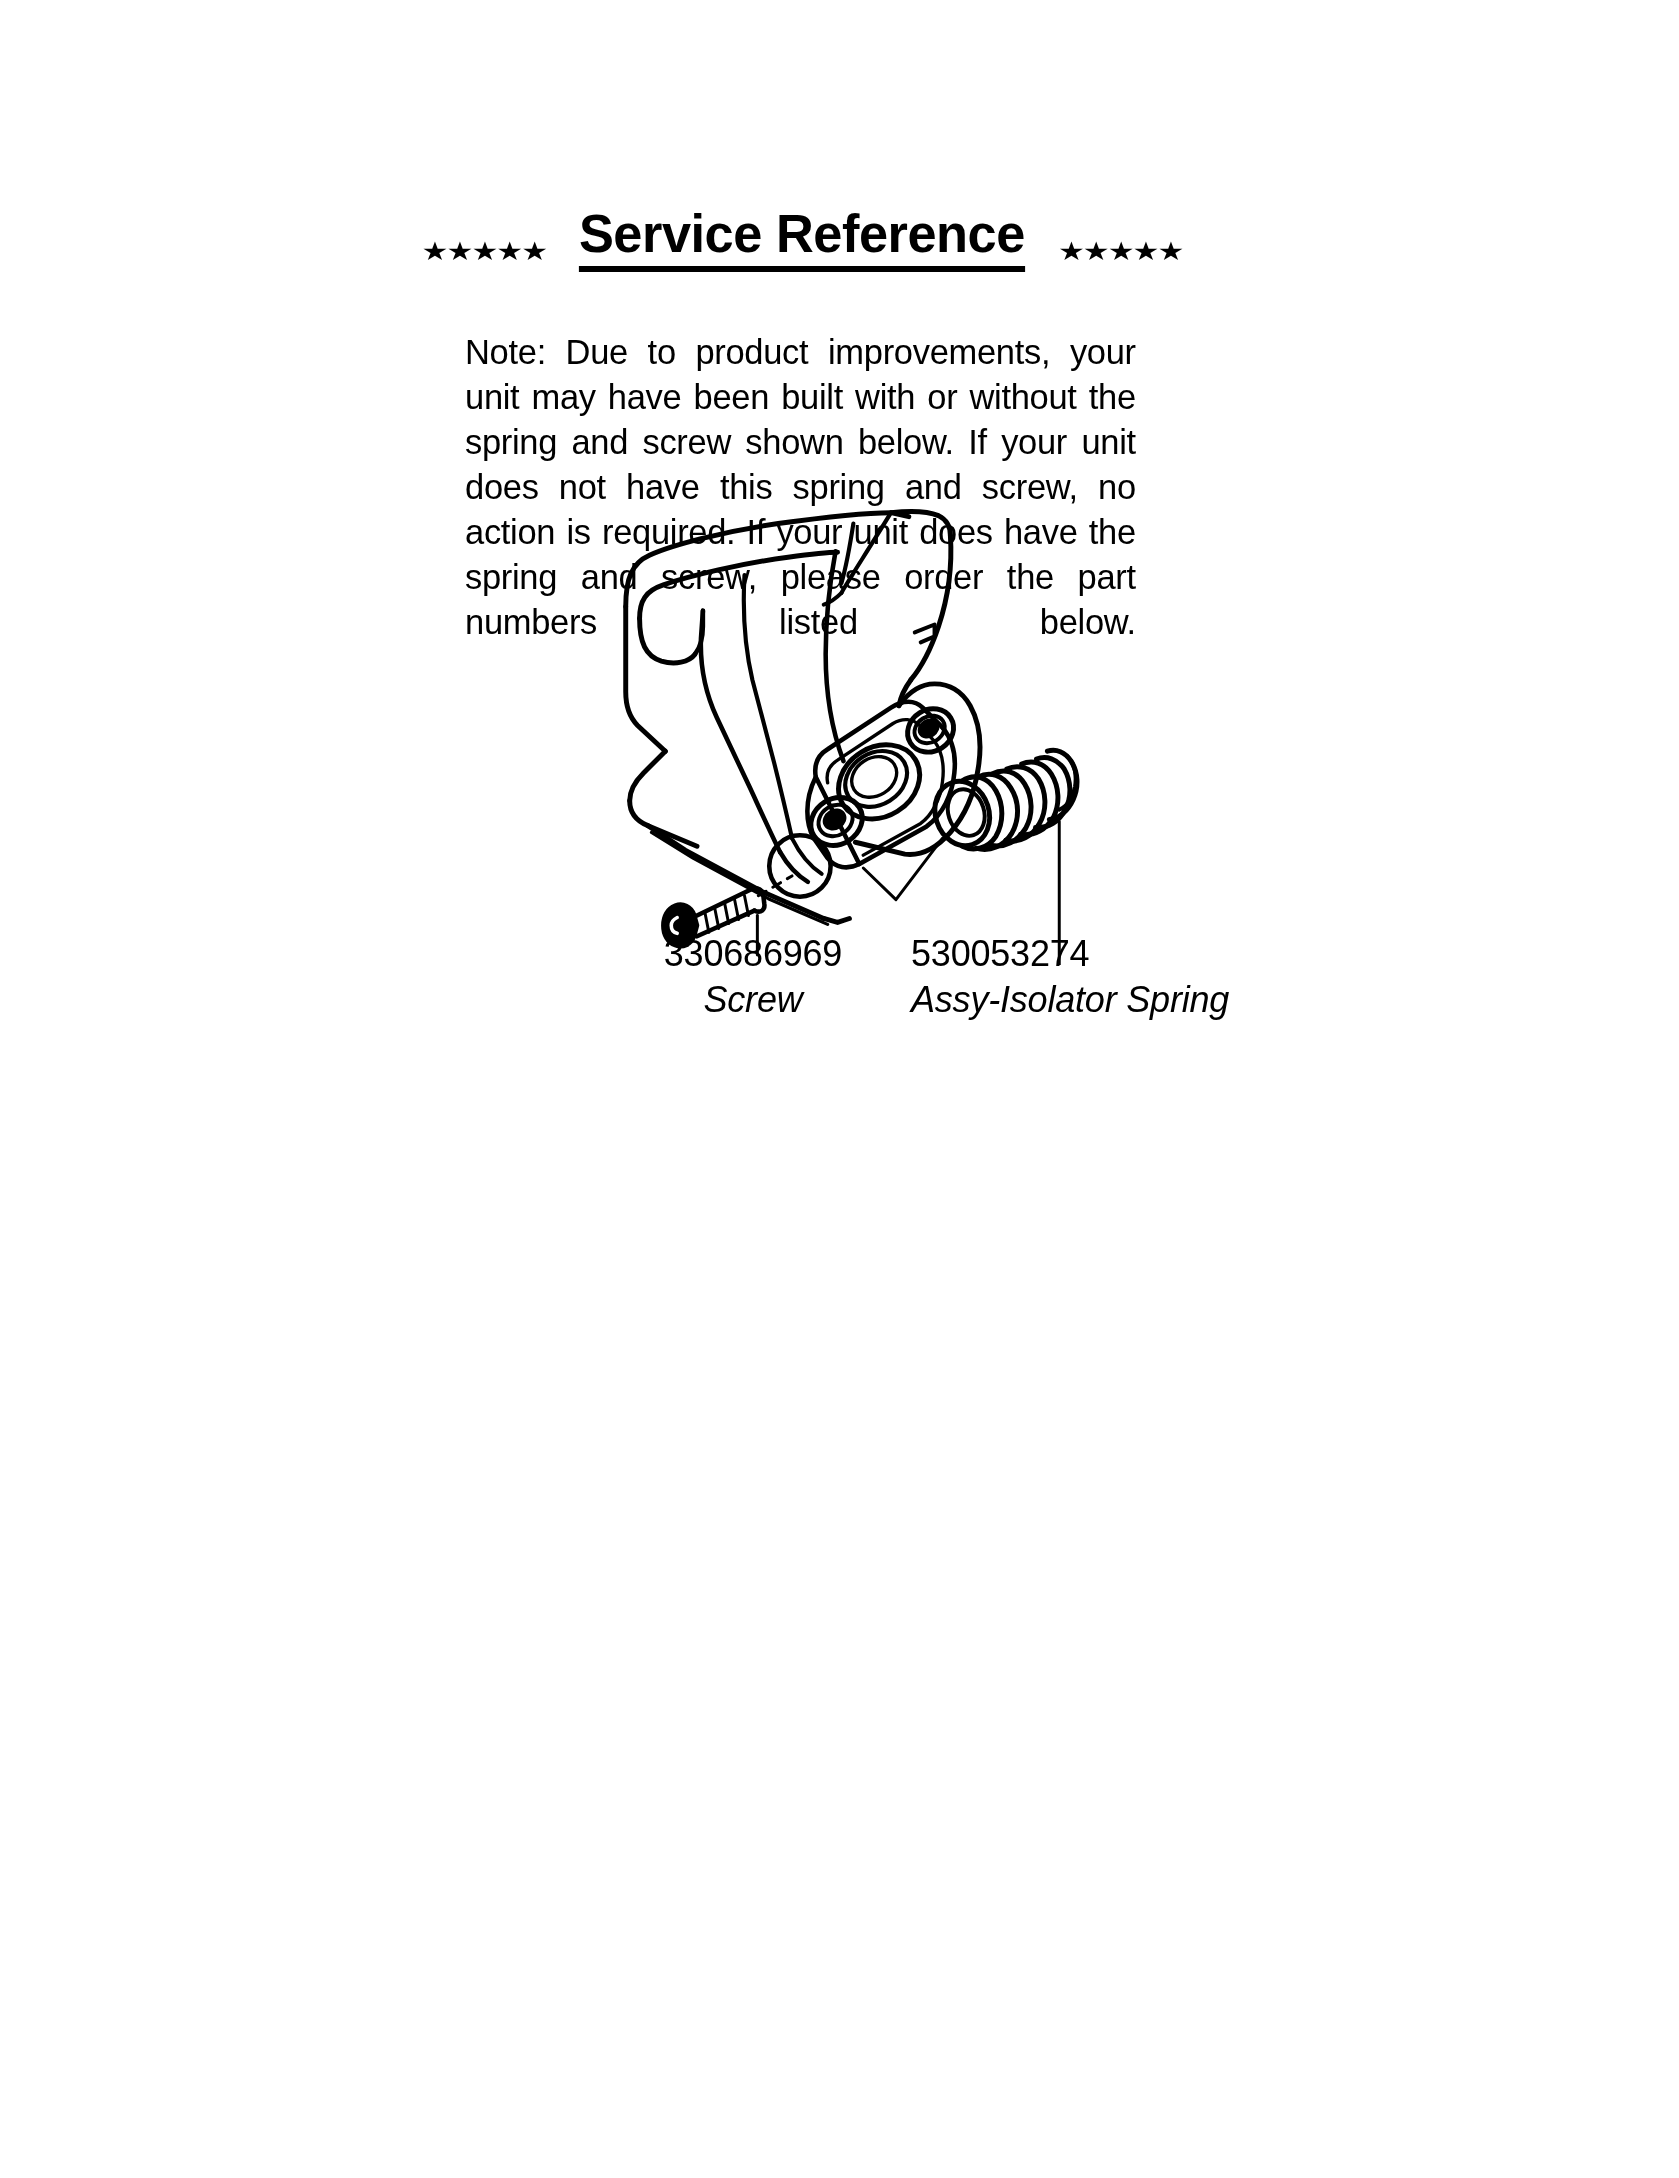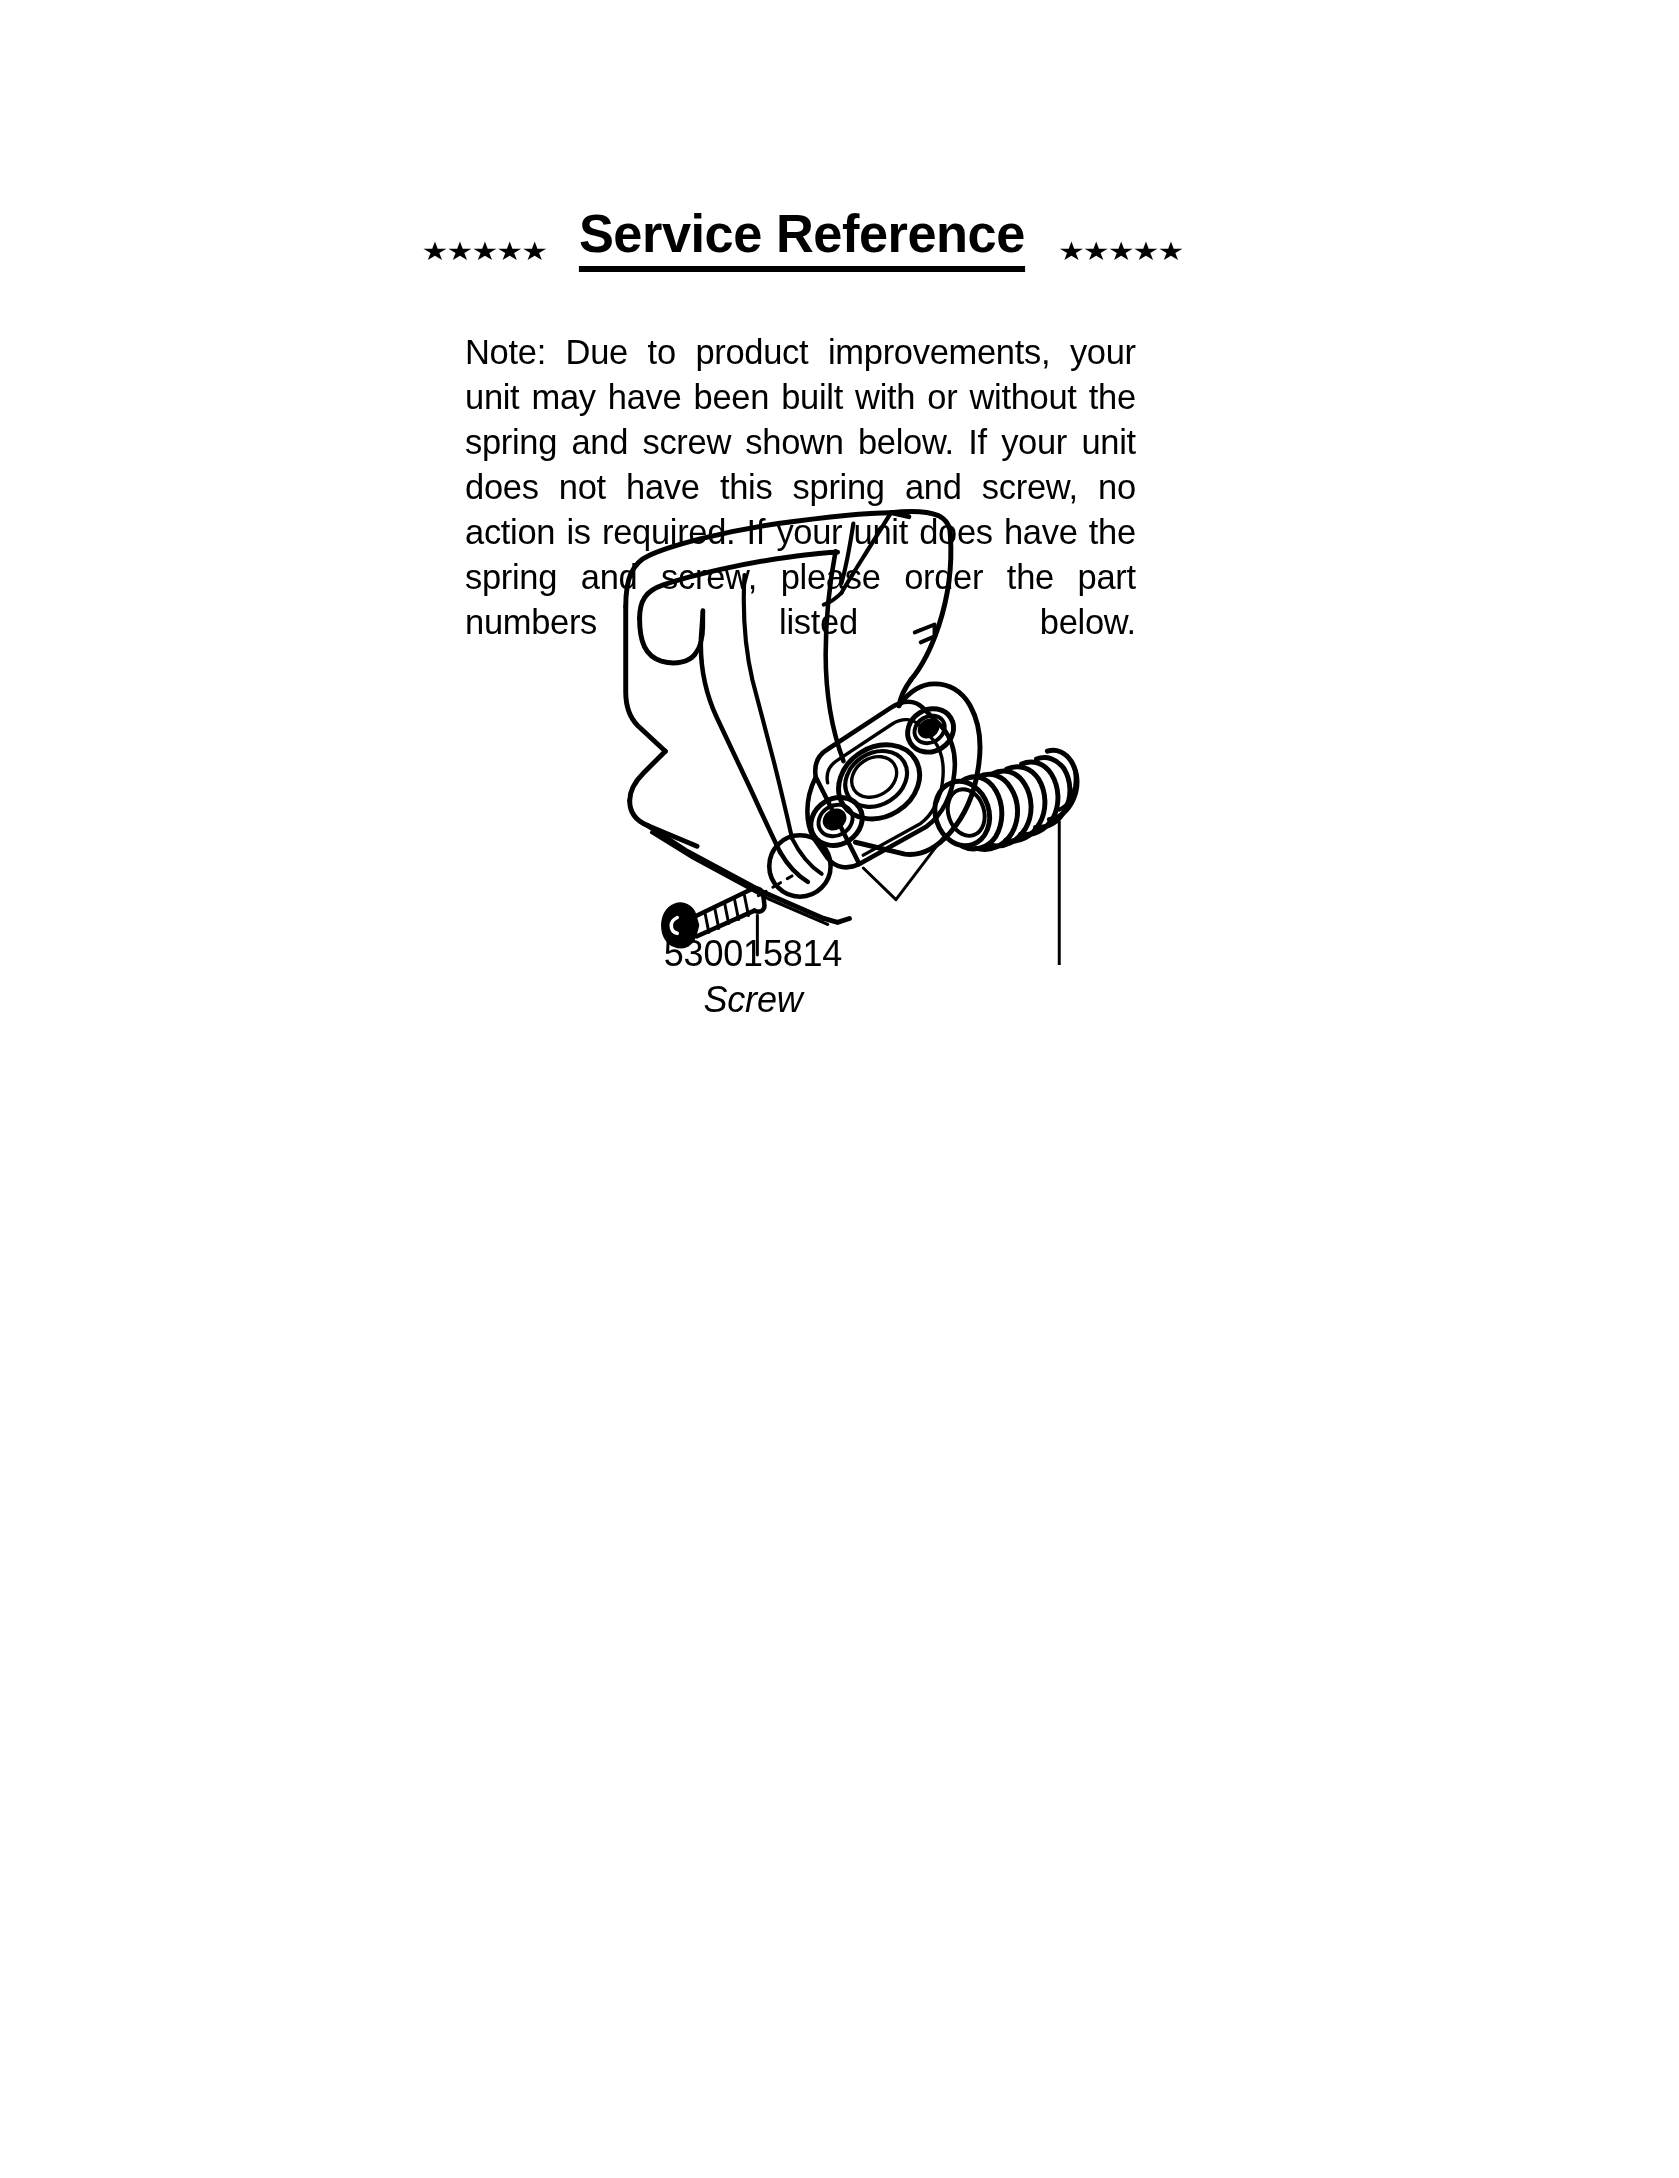--- a/index.html
+++ b/index.html
@@ -256,19 +256,23 @@
         <path d="M165 440 L165 480"></path>
 
         <path d="M272 392 L305 424 L352 362"></path>
 
         <path d="M470 345 L470 490"></path>
       </g>
     </svg>
   </div>
 
   <div class="callout" id="callout-screw">
-    <span class="pn">530015814</span>
+    <span class="pn">330686969</span>
     <span class="desc">Screw</span>
   </div>
 
+  <div class="callout" id="callout-spring">
+    <span class="pn">530053274</span>
+    <span class="desc">Assy-Isolator Spring</span>
+  </div>
 
 </div>
 
 
 </body></html>

